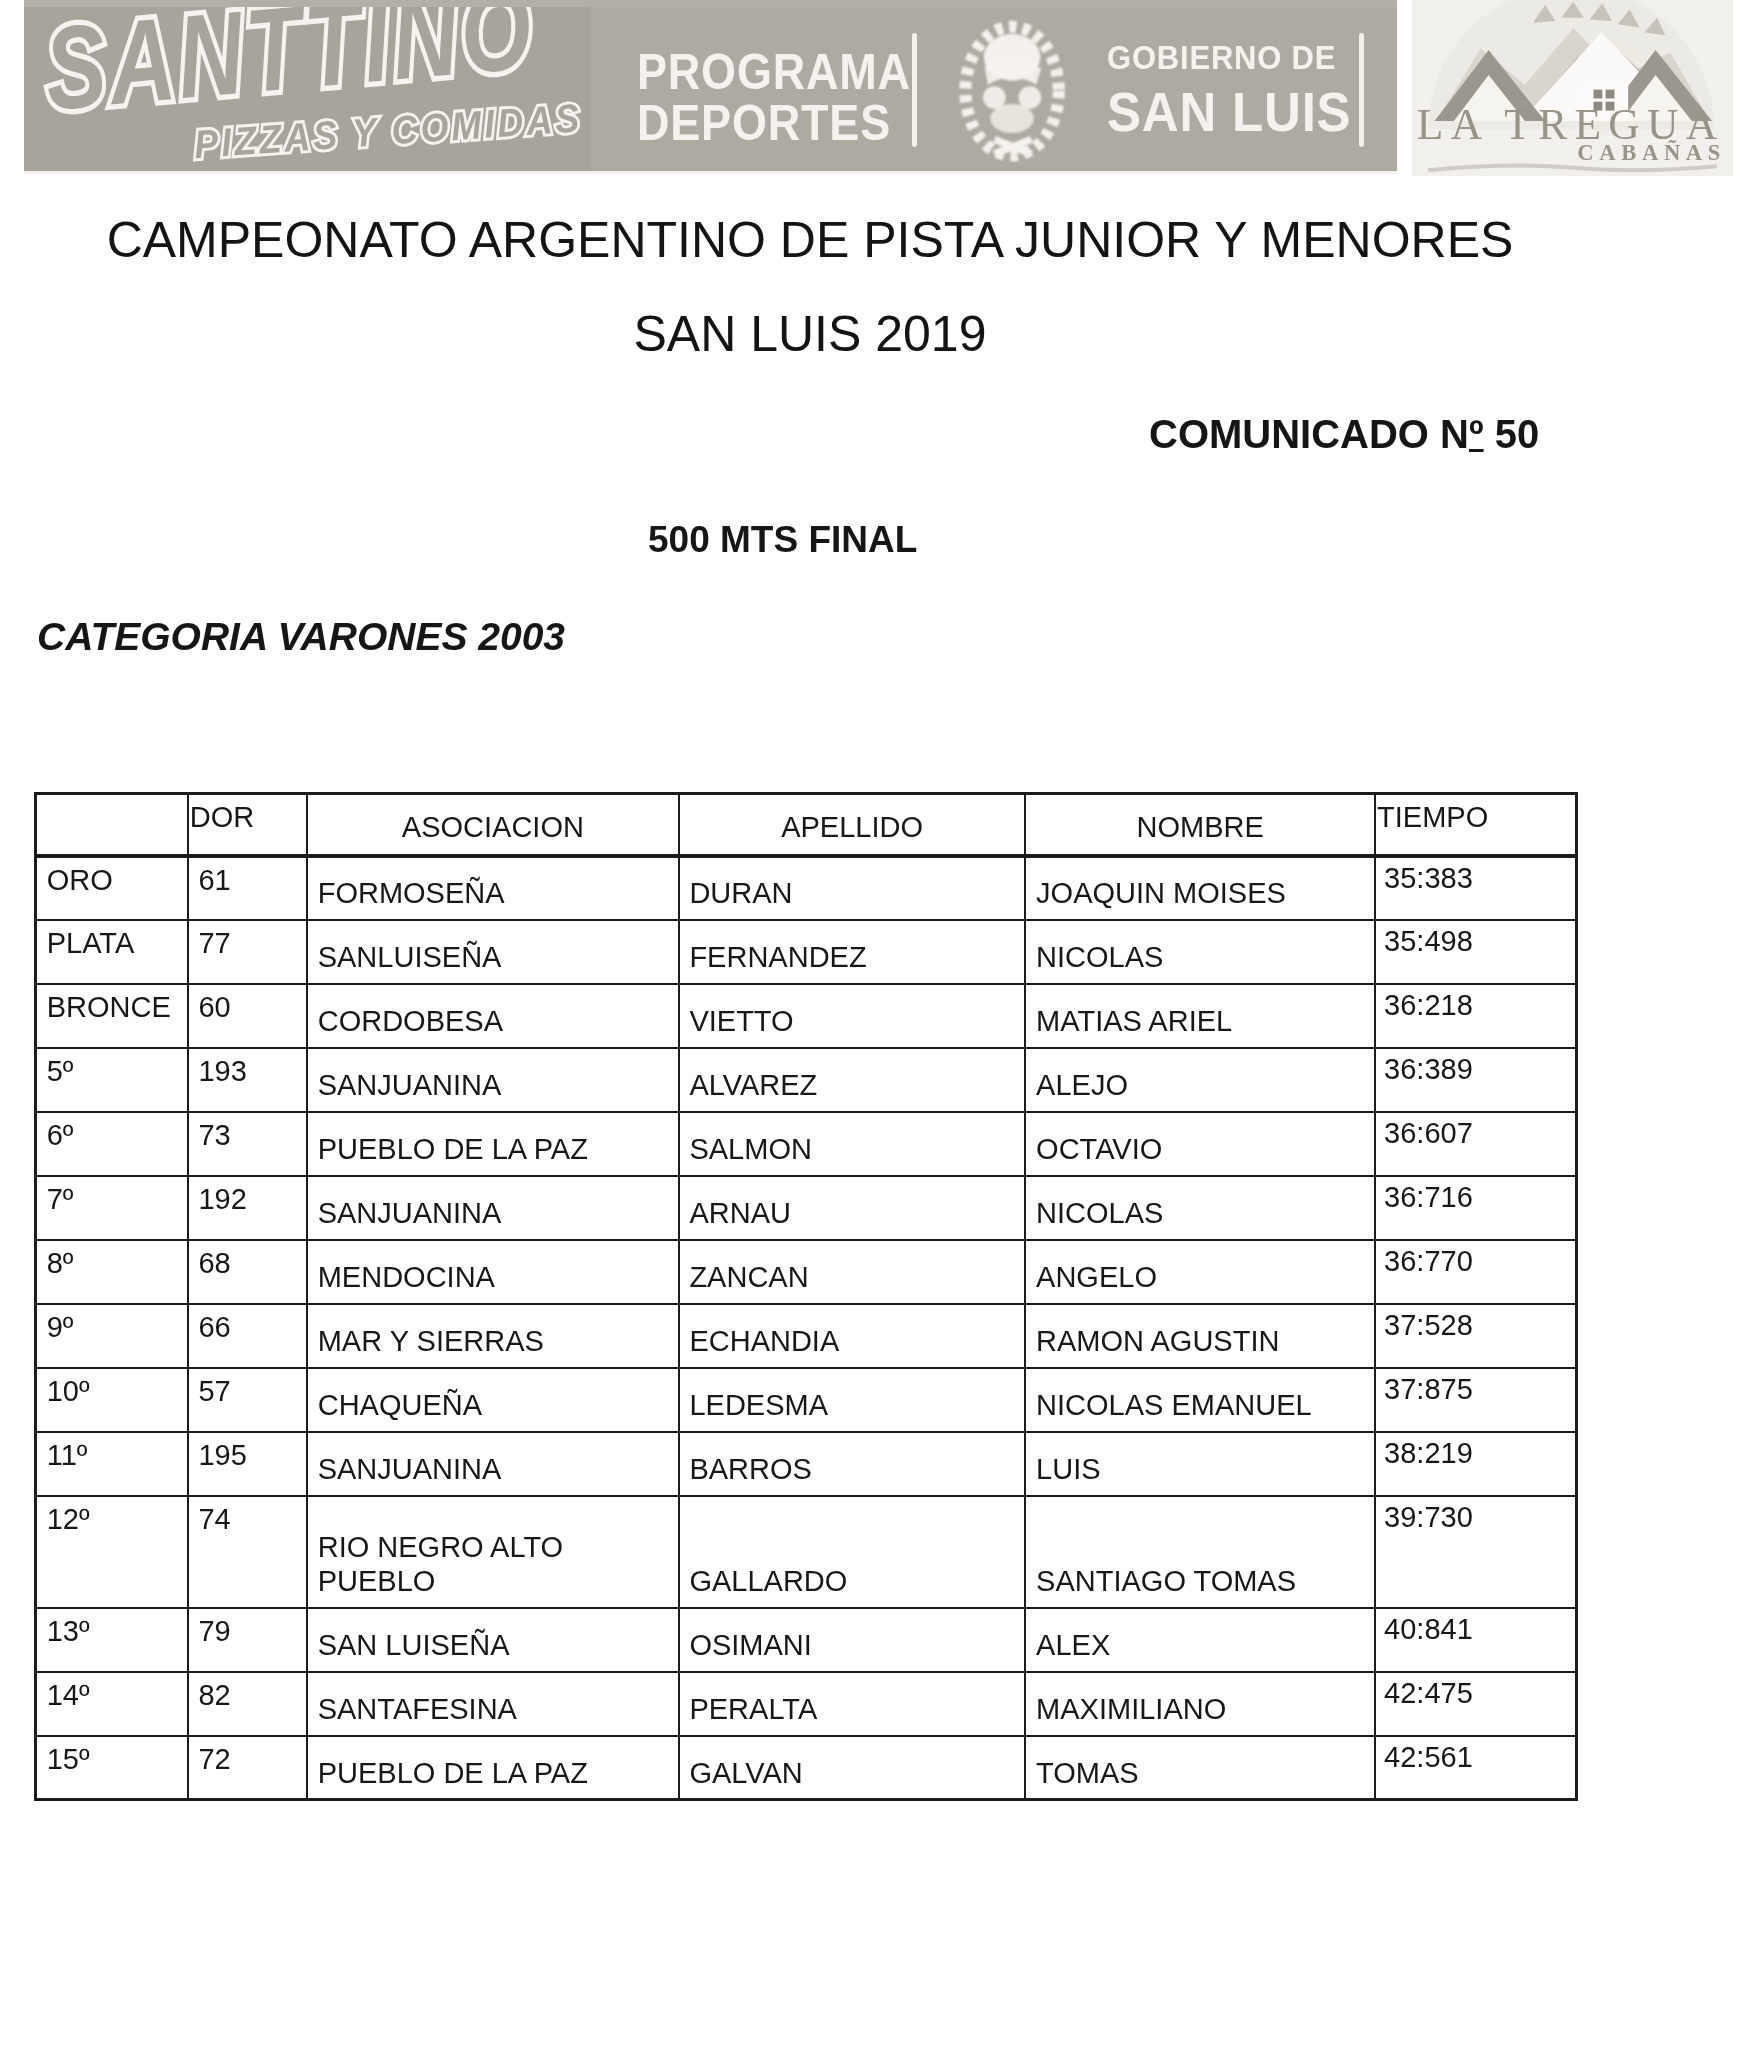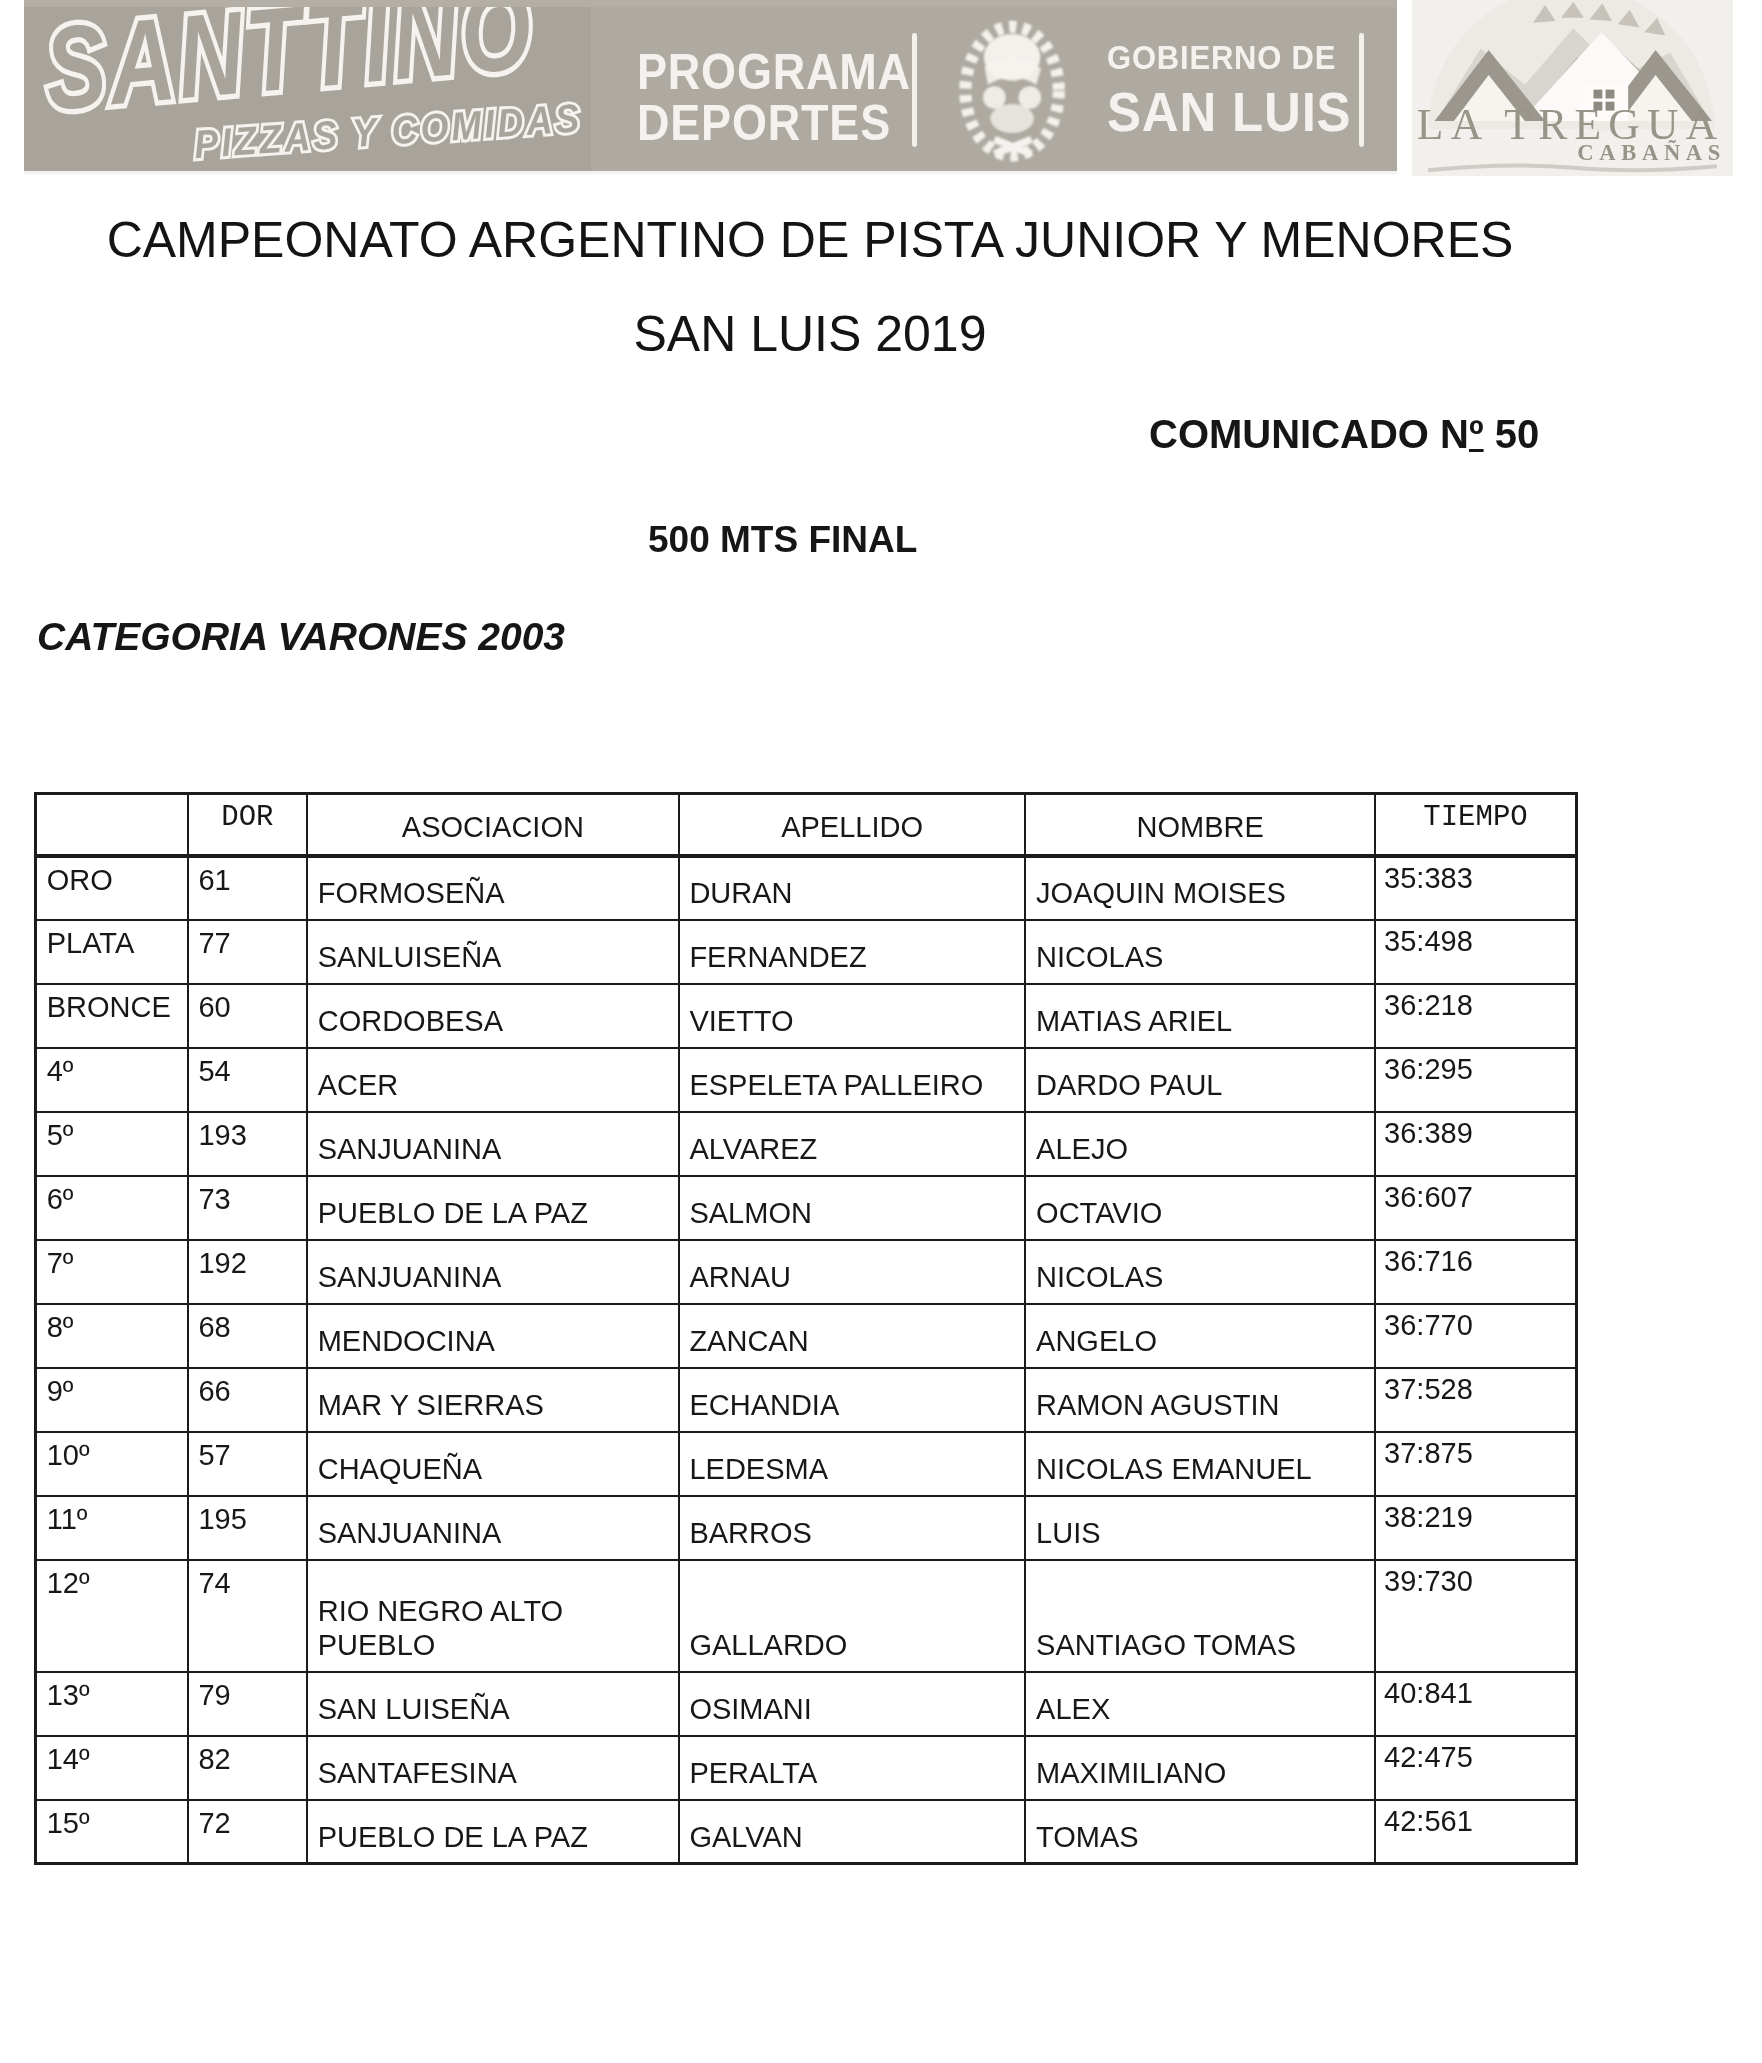--- a/index.html
+++ b/index.html
@@ -50,21 +50,21 @@
   .category-title{position:absolute;left:37px;top:615px;font-size:39px;font-weight:bold;white-space:nowrap;font-style:italic;}
 
   
   .results{position:absolute;left:34px;top:792px;width:1544px;border-collapse:collapse;table-layout:fixed;font-size:29px;color:#171717;}
   .results th,.results td{border:2.4px solid #1c1c1c;overflow:hidden;}
   .results{border:3.2px solid #1c1c1c;}
   .results thead th{border-bottom:4px solid #1c1c1c;font-weight:400;}
   .results thead tr{height:62px;}
   .results tbody tr{height:64px;}
   .results tbody tr.row-tall{height:112px;}
-  th.h-top{vertical-align:top;text-align:center;padding-top:6.4px;font-family:Liberation Mono, monospace;}
+  th.h-top{vertical-align:top;text-align:left;padding-top:6.4px;}
   th.h-bottom{vertical-align:bottom;text-align:center;padding-bottom:9.7px;}
   td.c-top{vertical-align:top;text-align:left;padding:6.4px 3.2px 0 9.7px;}
   td.c-bottom{vertical-align:bottom;text-align:left;padding:0 3.2px 8px 9.7px;white-space:pre-line;line-height:1.18;}
   td.c-time{vertical-align:top;text-align:left;padding:4.8px 3.2px 0 8px;}
 </style>
 </head>
 <body>
 
 <div class="page">
 
@@ -179,28 +179,20 @@
       </tr>
       <tr>
         <td class="c-top">BRONCE</td>
         <td class="c-top">60</td>
         <td class="c-bottom">CORDOBESA</td>
         <td class="c-bottom">VIETTO</td>
         <td class="c-bottom">MATIAS ARIEL</td>
         <td class="c-time">36:218</td>
       </tr>
       <tr>
-        <td class="c-top">4º</td>
-        <td class="c-top">54</td>
-        <td class="c-bottom">ACER</td>
-        <td class="c-bottom">ESPELETA PALLEIRO</td>
-        <td class="c-bottom">DARDO PAUL</td>
-        <td class="c-time">36:295</td>
-      </tr>
-      <tr>
         <td class="c-top">5º</td>
         <td class="c-top">193</td>
         <td class="c-bottom">SANJUANINA</td>
         <td class="c-bottom">ALVAREZ</td>
         <td class="c-bottom">ALEJO</td>
         <td class="c-time">36:389</td>
       </tr>
       <tr>
         <td class="c-top">6º</td>
         <td class="c-top">73</td>

